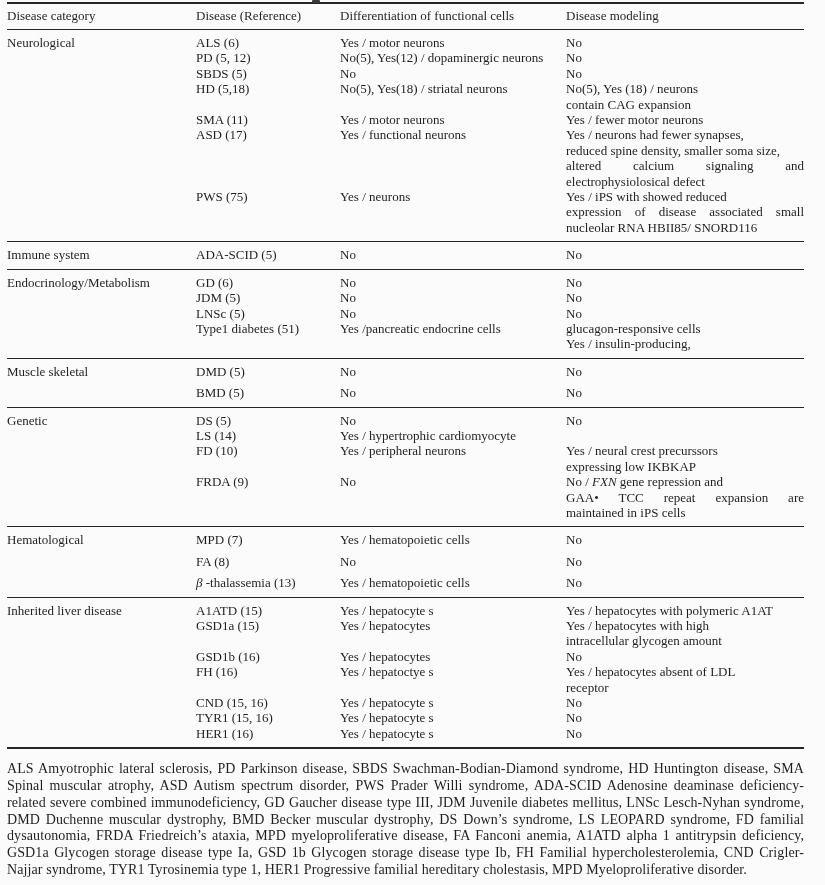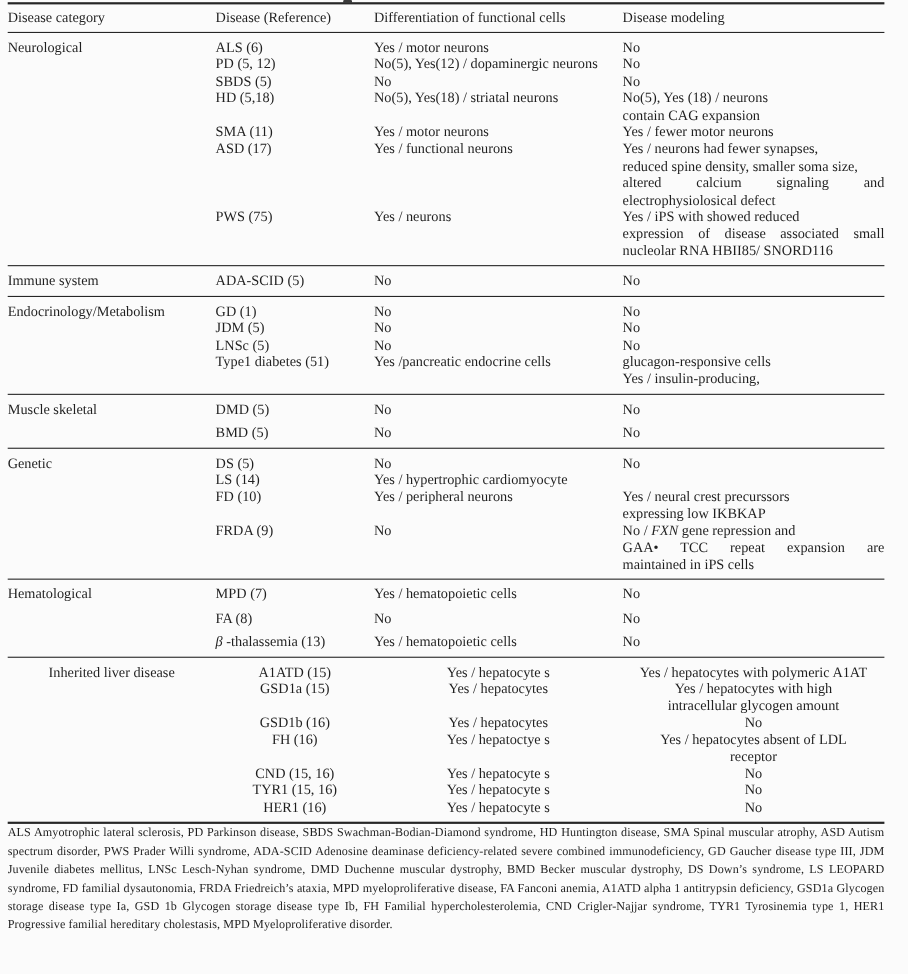--- a/index.html
+++ b/index.html
@@ -15,29 +15,30 @@
     font-size:13px;
     -webkit-font-smoothing:antialiased;
   }
   .page{position:relative;padding:2px 21px 0 7px;}
   .remnant{position:absolute;top:0;left:312px;width:8px;height:3px;background:#3a3a3a;border-radius:1px;}
   .table{border-top:2px solid var(--rule);}
   .row{display:grid;grid-template-columns:189px 144px 226px 1fr;align-items:start;}
   .header{border-bottom:1.5px solid var(--rule);padding:4px 0 5px;}
   .header .cell{white-space:nowrap;}
   .section{border-bottom:1.5px solid var(--rule);padding:5px 0 6px;}
-  .section:last-child{border-bottom:2.5px solid var(--rule);text-align:center;}
+  .section:last-child{border-bottom:2.5px solid var(--rule);}
   .section.wide .row{margin-bottom:6px;}
   .section.wide .row:last-child{margin-bottom:0;}
   .cell{min-height:15.4px;}
   .line{line-height:15.4px;white-space:nowrap;}
   .line.justify{white-space:normal;text-align:justify;text-align-last:justify;}
   .it{font-style:italic;}
   .footnote{
-    font-size:11px;line-height:16.8px;
+    margin-top:12px;
+    font-size:14px;line-height:16.8px;
     text-align:justify;
     letter-spacing:0.1px;
   }
 </style>
 </head>
 <body>
 
 <div class="page">
   <div class="remnant"></div>
 
@@ -158,21 +159,21 @@
               <div class="line"><span>No</span></div>
             </div>
           </div>
         </div>
         <div class="section">
           <div class="row">
             <div class="cell">
               <div class="line"><span>Endocrinology/Metabolism</span></div>
             </div>
             <div class="cell">
-              <div class="line"><span>GD (1)</span></div>
+              <div class="line"><span>GD (6)</span></div>
             </div>
             <div class="cell">
               <div class="line"><span>No</span></div>
             </div>
             <div class="cell">
               <div class="line"><span>No</span></div>
             </div>
           </div>
           <div class="row">
             <div class="cell"></div>

